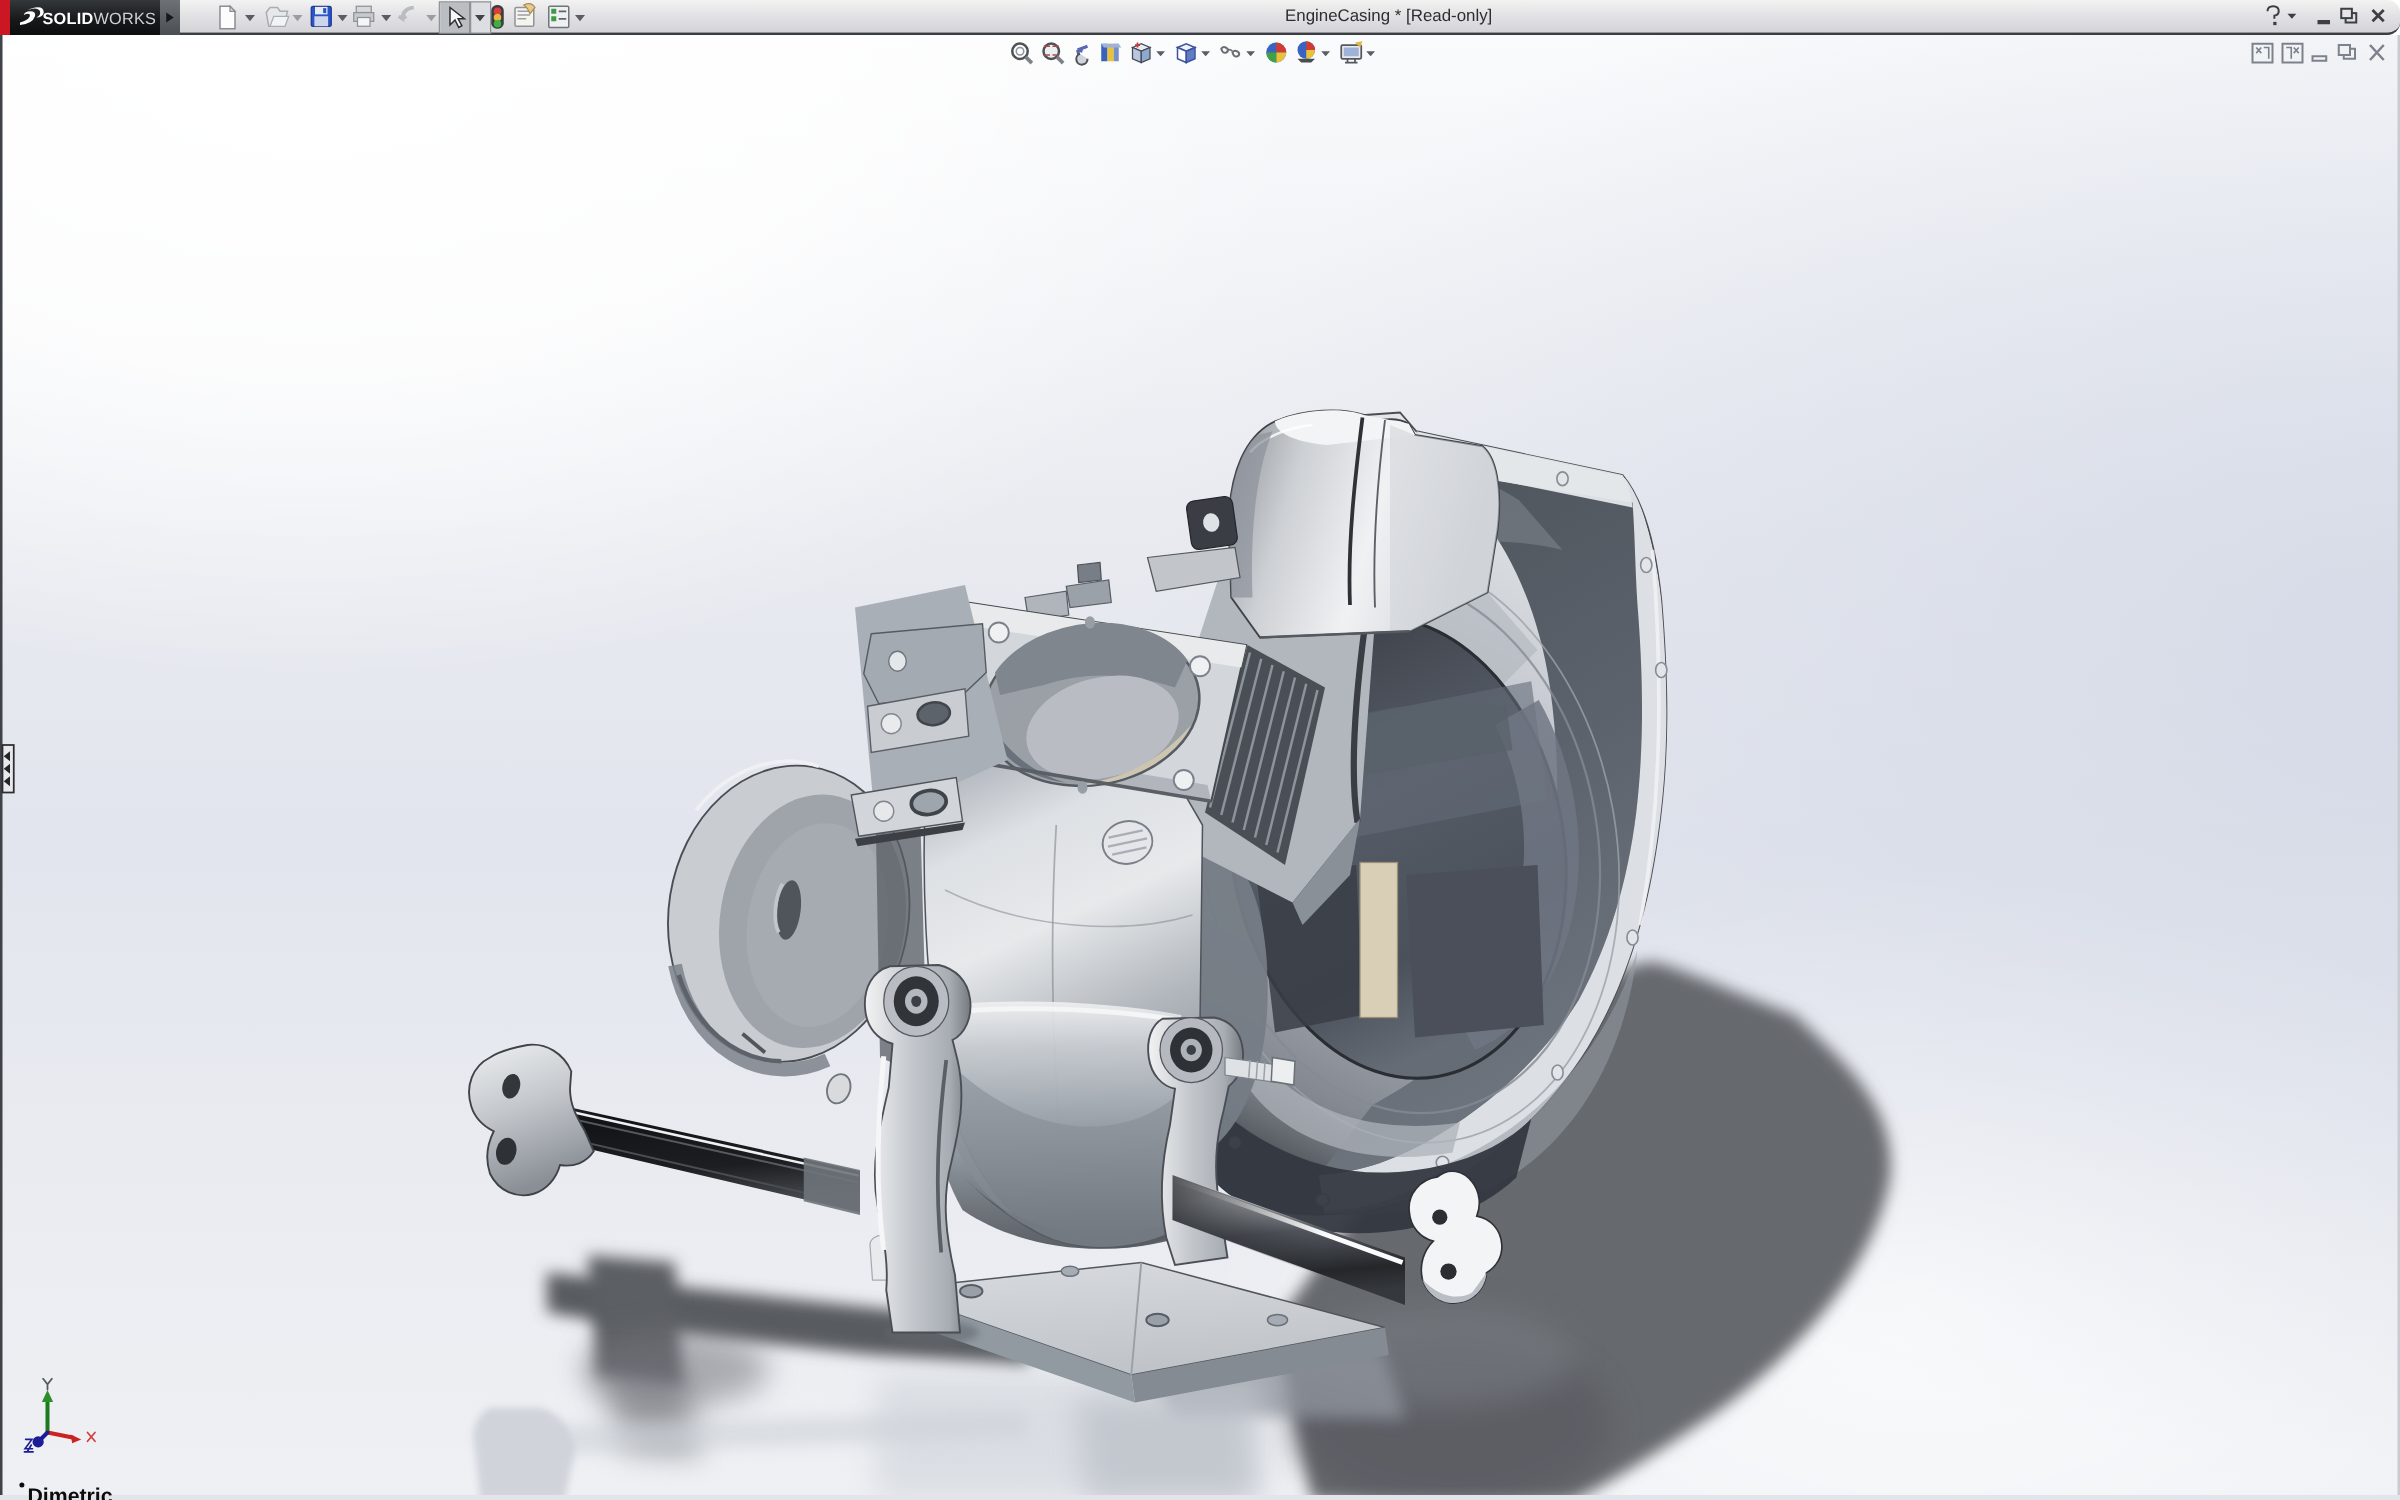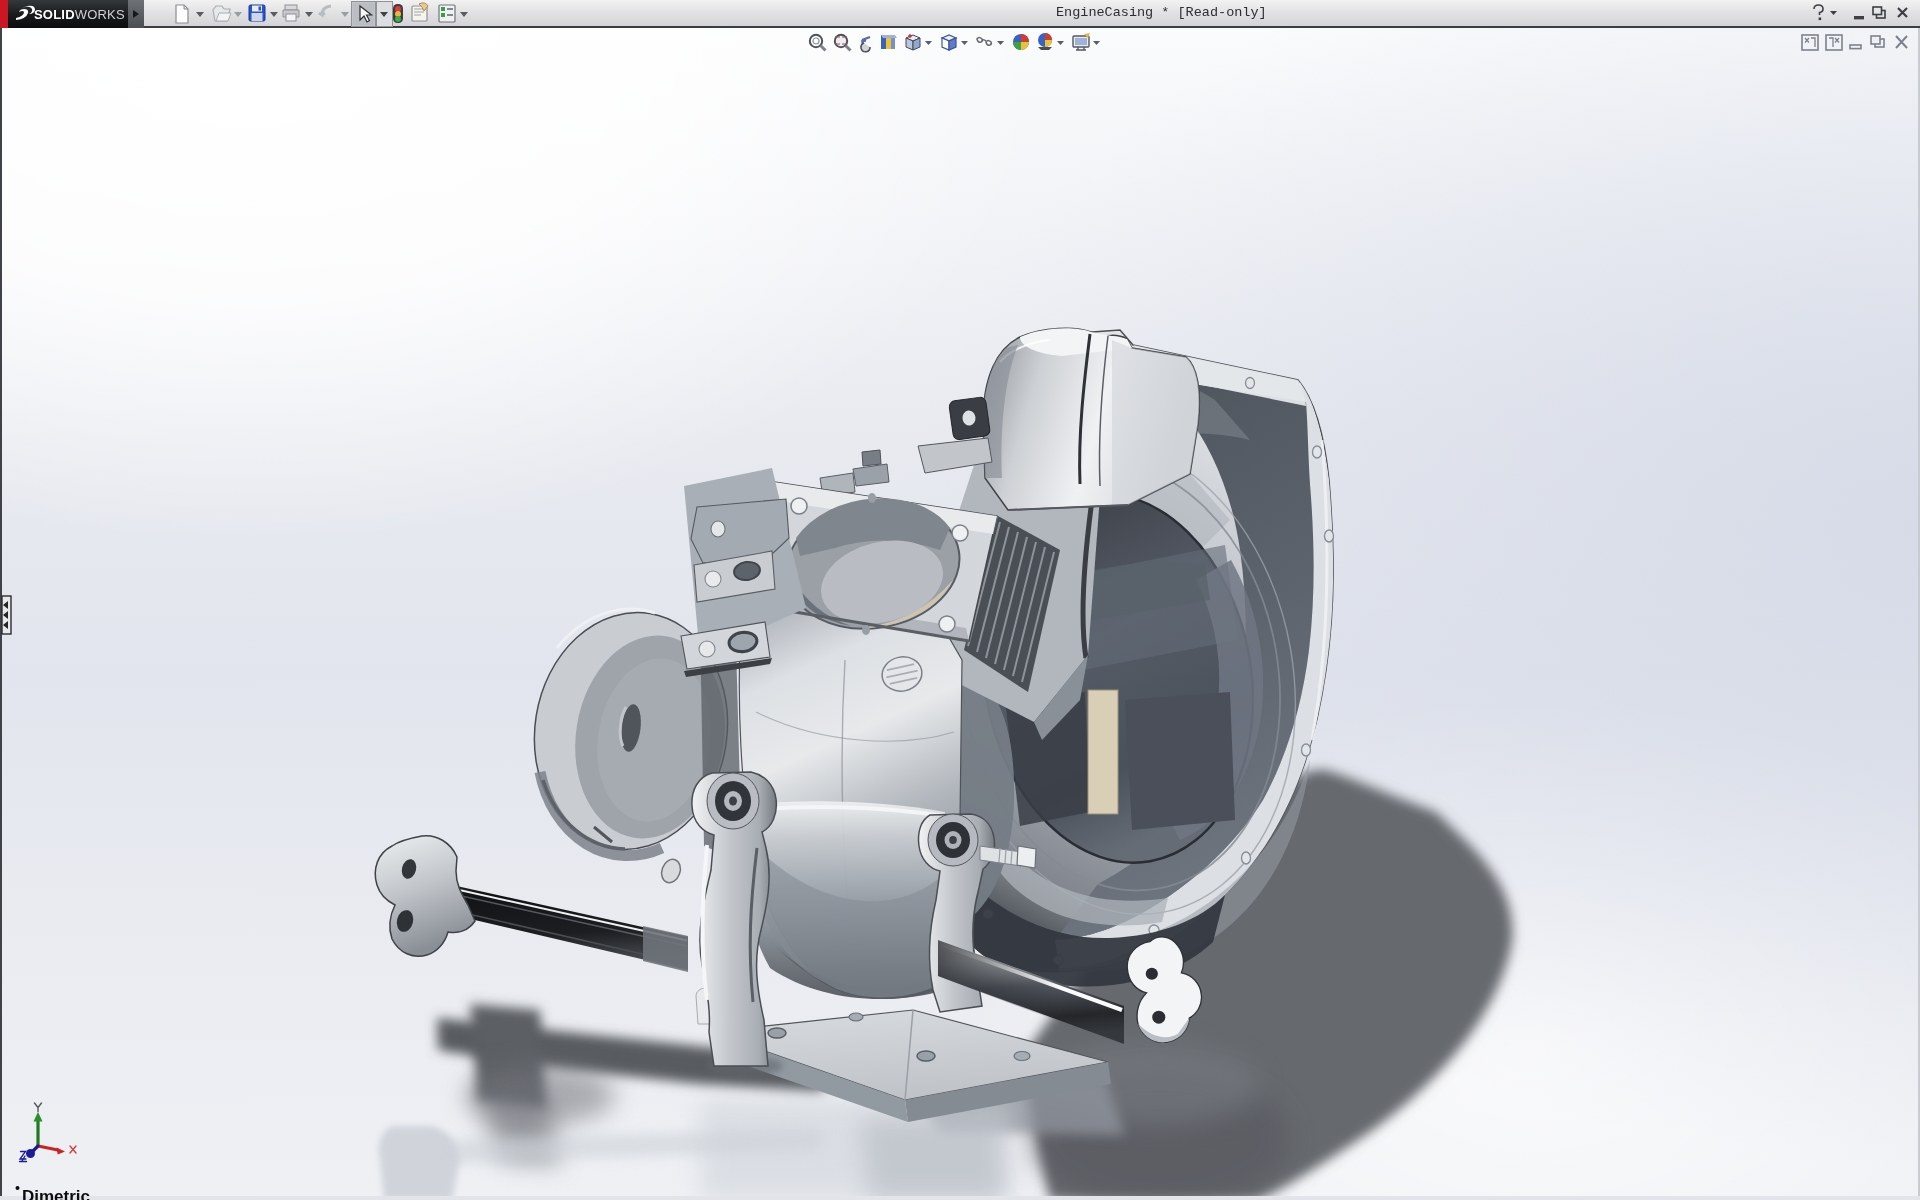--- a/index.html
+++ b/index.html
@@ -1,19 +1,19 @@
 <!DOCTYPE html>
 <html><head>
 <meta charset="utf-8">
 <style>
 html,body{margin:0;padding:0;width:1920px;height:1200px;overflow:hidden;
 font-family:"Liberation Sans",sans-serif;background:#fff;}
 #titlebar{position:absolute;left:0;top:0;width:1920px;height:28px;
 background:linear-gradient(to bottom,#f2f2f2 0%,#e3e3e5 45%,#d4d4d8 100%);
-border-bottom:2px solid #3a3d42;box-sizing:border-box;}
+border-bottom:2px solid #3a3d42;box-sizing:border-box;border-radius:10px;}
 #redstripe{position:absolute;left:0;top:0;width:8px;height:28px;background:#cb1623;}
 #logo{position:absolute;left:8px;top:0;width:120px;height:28px;background:linear-gradient(to bottom,#35383b 0%,#17191b 55%,#0c0d0e 100%);}
 #logoarrow{position:absolute;left:128px;top:0;width:16px;height:28px;background:linear-gradient(to bottom,#6e7276 0%,#4a4d51 100%);}
 #logoarrow:after{content:"";position:absolute;left:5px;top:10px;border-left:6px solid #16181a;border-top:4px solid transparent;border-bottom:4px solid transparent;}
 .ttl{position:absolute;top:5px;font-size:13.5px;color:#2e2e30;}
 #viewport{position:absolute;left:0;top:28px;width:1780px;height:1172px;}
 </style>
 </head>
 <body>
 <div id="viewport">
@@ -402,21 +402,21 @@
     <div id="logo">
 <svg width="120" height="28">
 <g fill="#ffffff">
 <path d="M8 20 q 10 -1 12 -7 q 1 -4 -4 -4 q -4 0 -5 3 q 4 -2 5 0 q 0 4 -8 6 z"></path>
 <path d="M14 8 q 8 -3 10 1 q 1 3 -3 5 q 5 0 6 -4 q 0 -5 -7 -4 q -4 1 -6 2 z"></path>
 <text x="26" y="19" font-size="13" font-weight="bold" letter-spacing="0.2">SOLID<tspan font-weight="normal" fill="#cfd2d5">WORKS</tspan></text>
 </g>
 </svg>
 </div>
     <div id="logoarrow"></div>
-<div class="ttl" style="left:1056px;font-family:Liberation Mono, monospace;">EngineCasing * [Read-only]</div>
+<div class="ttl" style="left:1028px;">EngineCasing * [Read-only]</div>
 <svg style="position:absolute;left:150px;top:0" width="700" height="28">
 <g transform="translate(22,0)">
 
  <path d="M4 5 h8 l4 4 v14 h-12 z" fill="#fdfdfd" stroke="#8a8d92" stroke-width="1.2"></path>
  <path d="M12 5 l4 4 h-4 z" fill="#d8dadd" stroke="#8a8d92" stroke-width="1"></path>
  <path d="M24 12 l4 5 4 -5 z" fill="#5a5d62"></path>
 </g>
 <g transform="translate(60,0)">
  <path d="M3 10 l3 -4 h6 l2 3 h6 l-3 12 h-12 z" fill="#e7e8ea" stroke="#aaadb2" stroke-width="1.2"></path>
  <path d="M6 21 l3 -8 h12 l-3 8 z" fill="#f2f3f4" stroke="#aaadb2" stroke-width="1"></path>

